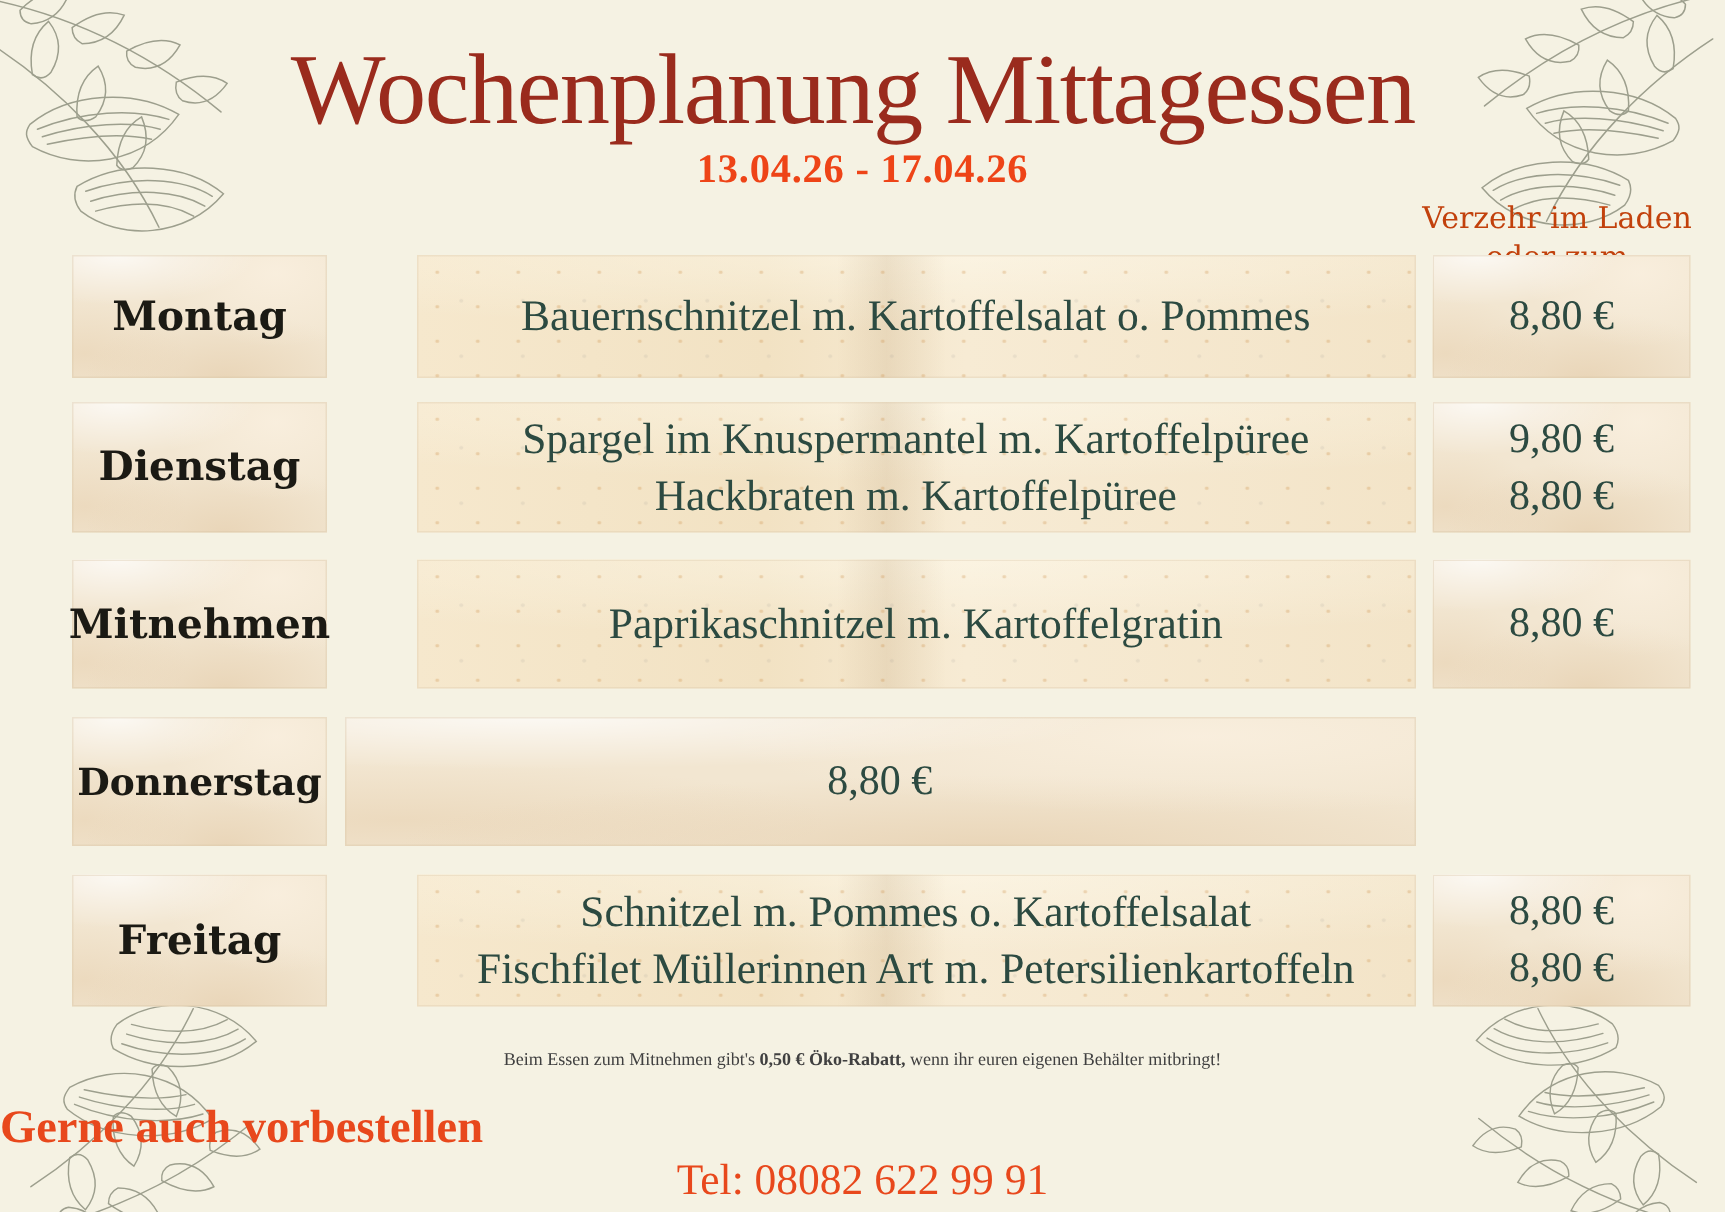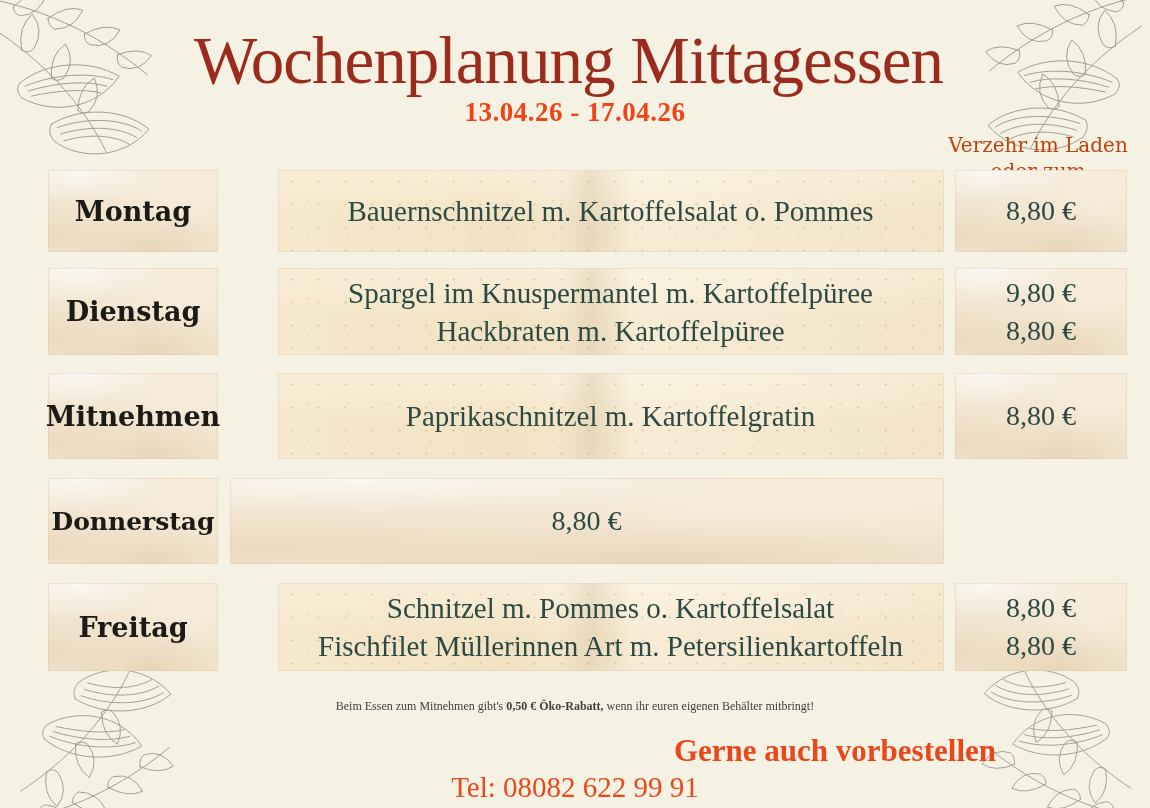--- a/index.html
+++ b/index.html
@@ -100,21 +100,21 @@
 
   
   .eco-note{
     position:absolute;top:699px;left:0;width:1150px;
     text-align:center;z-index:1;
     font-size:12px;color:#404040;
   }
   .eco-note b{font-weight:700;}
   .preorder{
     position:absolute;top:733px;left:0;width:996px;
-    text-align:right;z-index:1;
+    text-align:left;z-index:1;
     font-weight:700;font-size:31px;color:#e8481c;
   }
   .phone{
     position:absolute;top:771px;left:0;width:1150px;
     text-align:center;z-index:1;
     font-size:29px;color:#e8481c;
   }
 </style>
 </head>
 <body>

